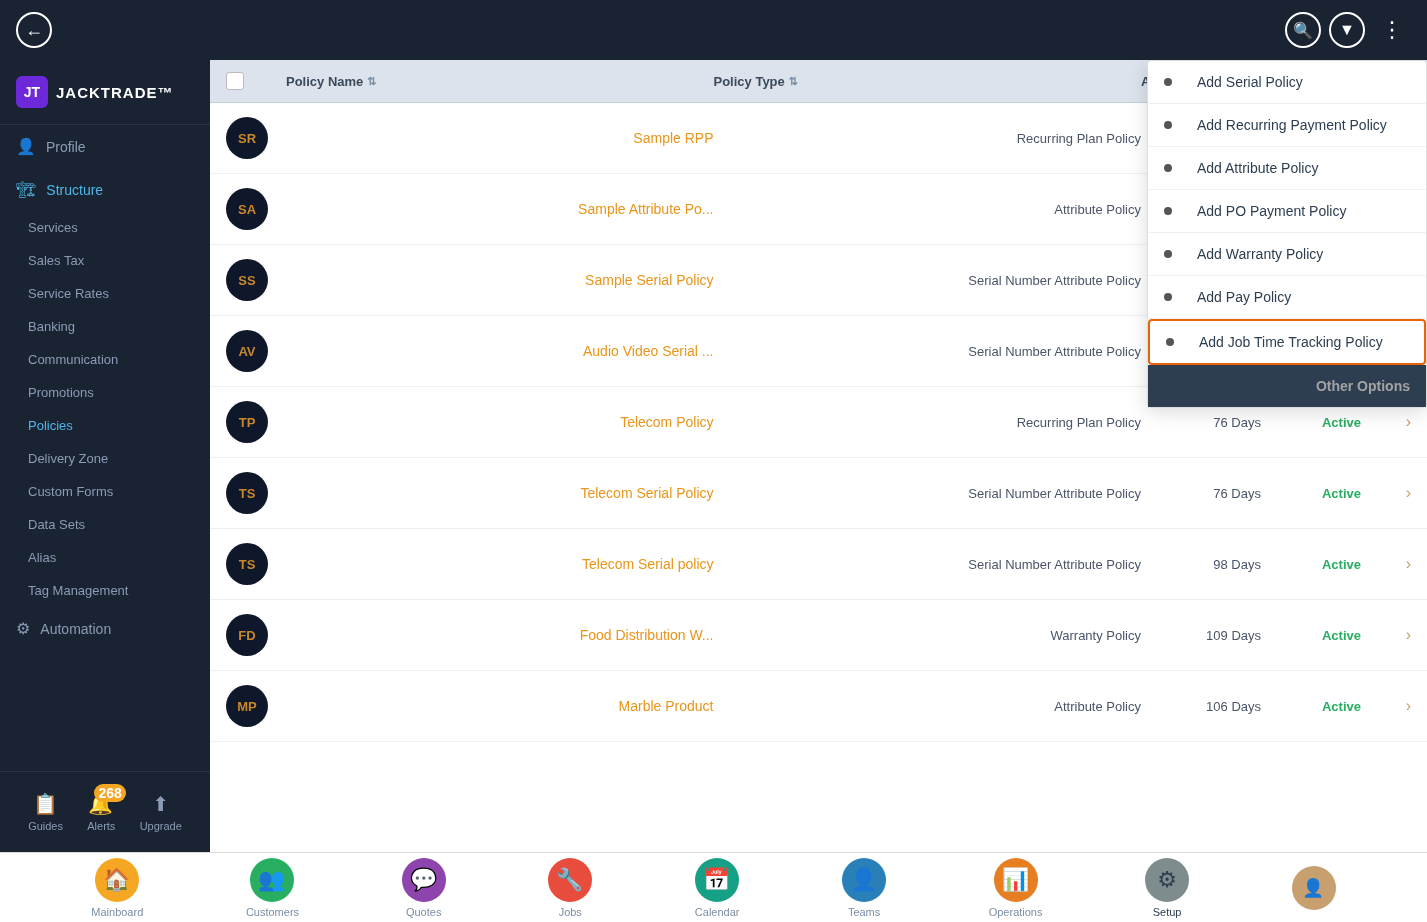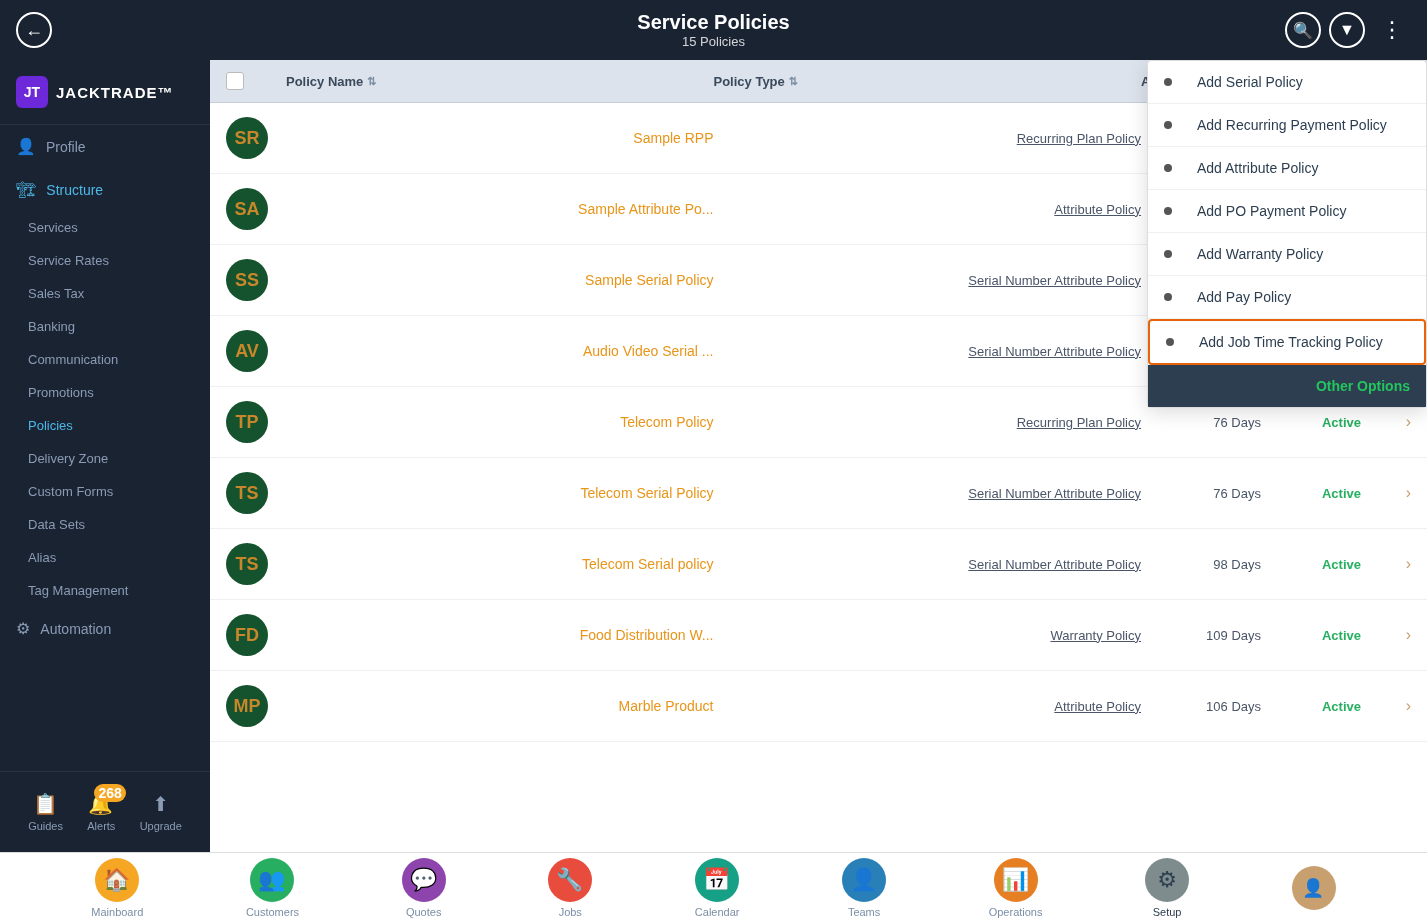--- a/index.html
+++ b/index.html
@@ -135,27 +135,27 @@
     .table-row {
       display: grid;
       grid-template-columns: 60px 1fr 1fr 120px 100px 50px;
       padding: 14px 16px;
       border-bottom: 1px solid #eef0f4;
       align-items: center;
     }
 
     .avatar-circle {
       width: 42px; height: 42px; border-radius: 50%;
-      background: #14532d; color: #c8872a;
+      background: #0f172a; color: #c8872a;
       display: flex; align-items: center; justify-content: center;
-      font-weight: 600; font-size: 18px;
+      font-weight: 600; font-size: 13px;
     }
 
     .policy-name { color: #e8951a; font-size: 14px; cursor: pointer; }
-    .policy-type { color: #4a5568; font-size: 13px; text-decoration: underline; }
+    .policy-type { color: #4a5568; font-size: 13px; }
     .age { color: #4a5568; font-size: 13px; }
     .status-active { color: #27ae60; font-size: 13px; font-weight: 600; }
     .chevron { color: #c8a070; font-size: 16px; cursor: pointer; }
 
     
     .dropdown-menu {
       position: absolute;
       top: 0; right: 0;
       width: 280px;
       background: #fff;
@@ -170,21 +170,21 @@
       border-bottom: 1px solid #f0f0f0;
     }
     .dropdown-item.highlighted {
       border: 2px solid #e8640a;
       border-radius: 4px;
     }
     .dropdown-dot {
       width: 8px; height: 8px; border-radius: 50%; background: #555; flex-shrink: 0;
     }
     .dropdown-other {
-      background: #2c3e50; color: #22c55e; padding: 13px 16px;
+      background: #2c3e50; color: #a3a3a3; padding: 13px 16px;
       font-size: 14px; font-weight: 600; cursor: pointer;
     }
 
     
     .bottom-tab-bar {
       height: 70px;
       background: #fff;
       border-top: 1px solid #ddd;
       display: flex;
       align-items: center;
@@ -221,24 +221,20 @@
     .checkbox-placeholder {
       width: 18px; height: 18px; border: 1px solid #bbb;
       border-radius: 3px; background: #fff;
     }
   </style>
 </head>
 <body>
 
 <div class="top-header">
   <div class="back-btn">←</div>
-  <div class="title-block">
-    <h1>Service Policies</h1>
-    <div class="subtitle">15 Policies</div>
-  </div>
   <div class="right-actions">
     <div class="icon-btn">🔍</div>
     <div class="icon-btn">▼</div>
     <div class="more-btn">⋮</div>
   </div>
 </div>
 
 <div class="main-layout">
 
   <div class="sidebar">
@@ -253,22 +249,22 @@
       <span class="section-icon">👤</span>
       <span>Profile</span>
     </div>
 
     <div class="sidebar-section-item active-section">
       <span class="section-icon">🏗</span>
       <span>Structure</span>
     </div>
 
     <div class="sidebar-sub-item">Services</div>
+    <div class="sidebar-sub-item">Sales Tax</div>
     <div class="sidebar-sub-item">Service Rates</div>
-    <div class="sidebar-sub-item">Sales Tax</div>
     <div class="sidebar-sub-item">Banking</div>
     <div class="sidebar-sub-item">Communication</div>
     <div class="sidebar-sub-item">Promotions</div>
     <div class="sidebar-sub-item active">Policies</div>
     <div class="sidebar-sub-item">Delivery Zone</div>
     <div class="sidebar-sub-item">Custom Forms</div>
     <div class="sidebar-sub-item">Data Sets</div>
     <div class="sidebar-sub-item">Alias</div>
     <div class="sidebar-sub-item">Tag Management</div>
 

